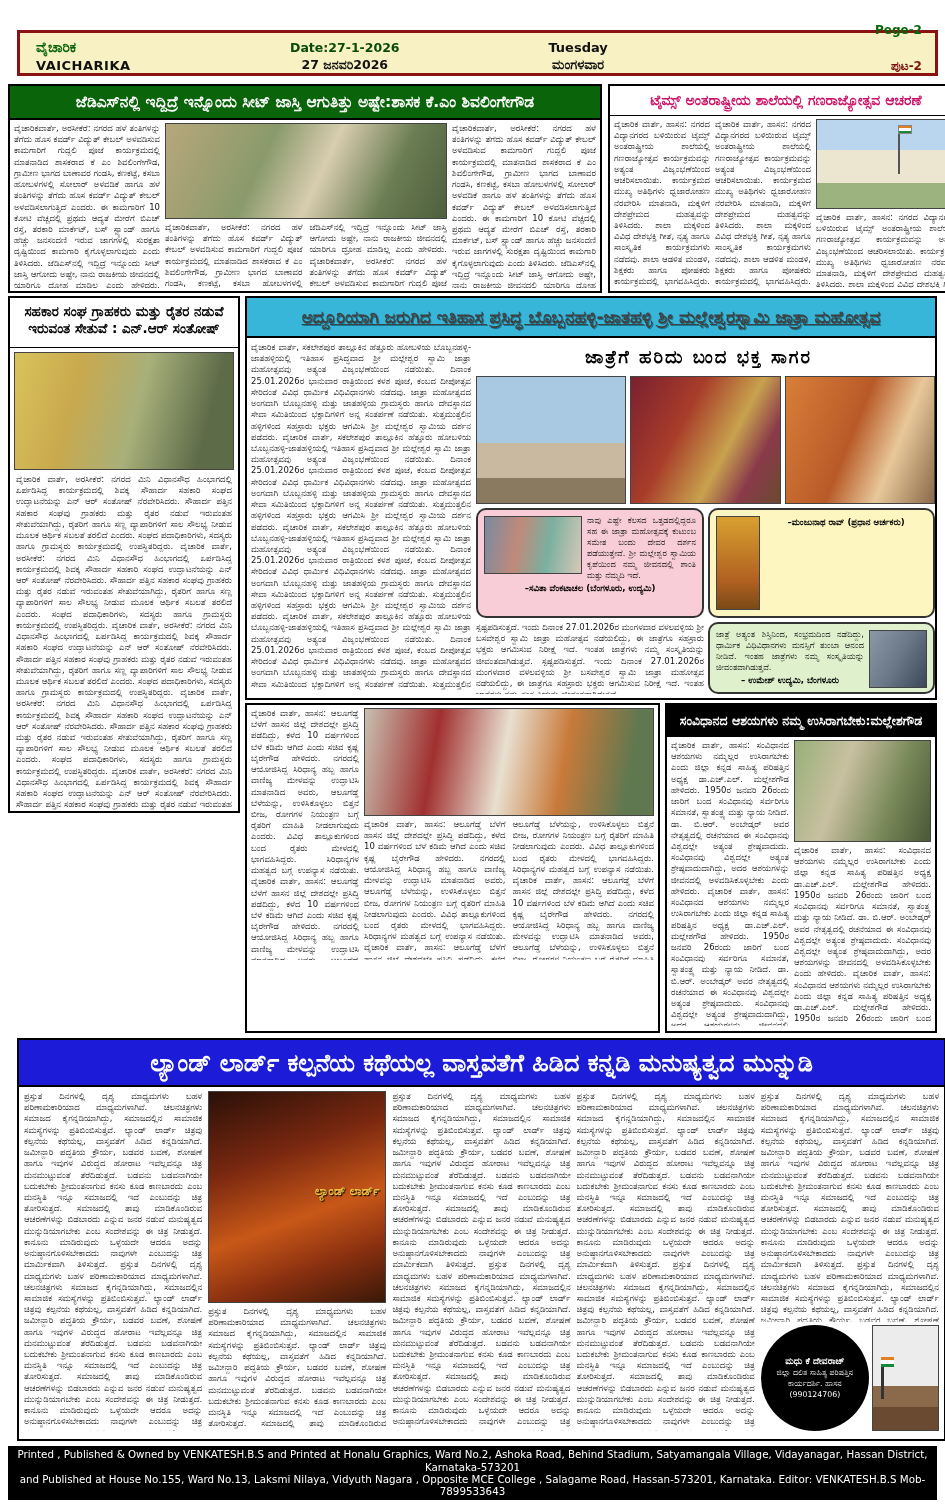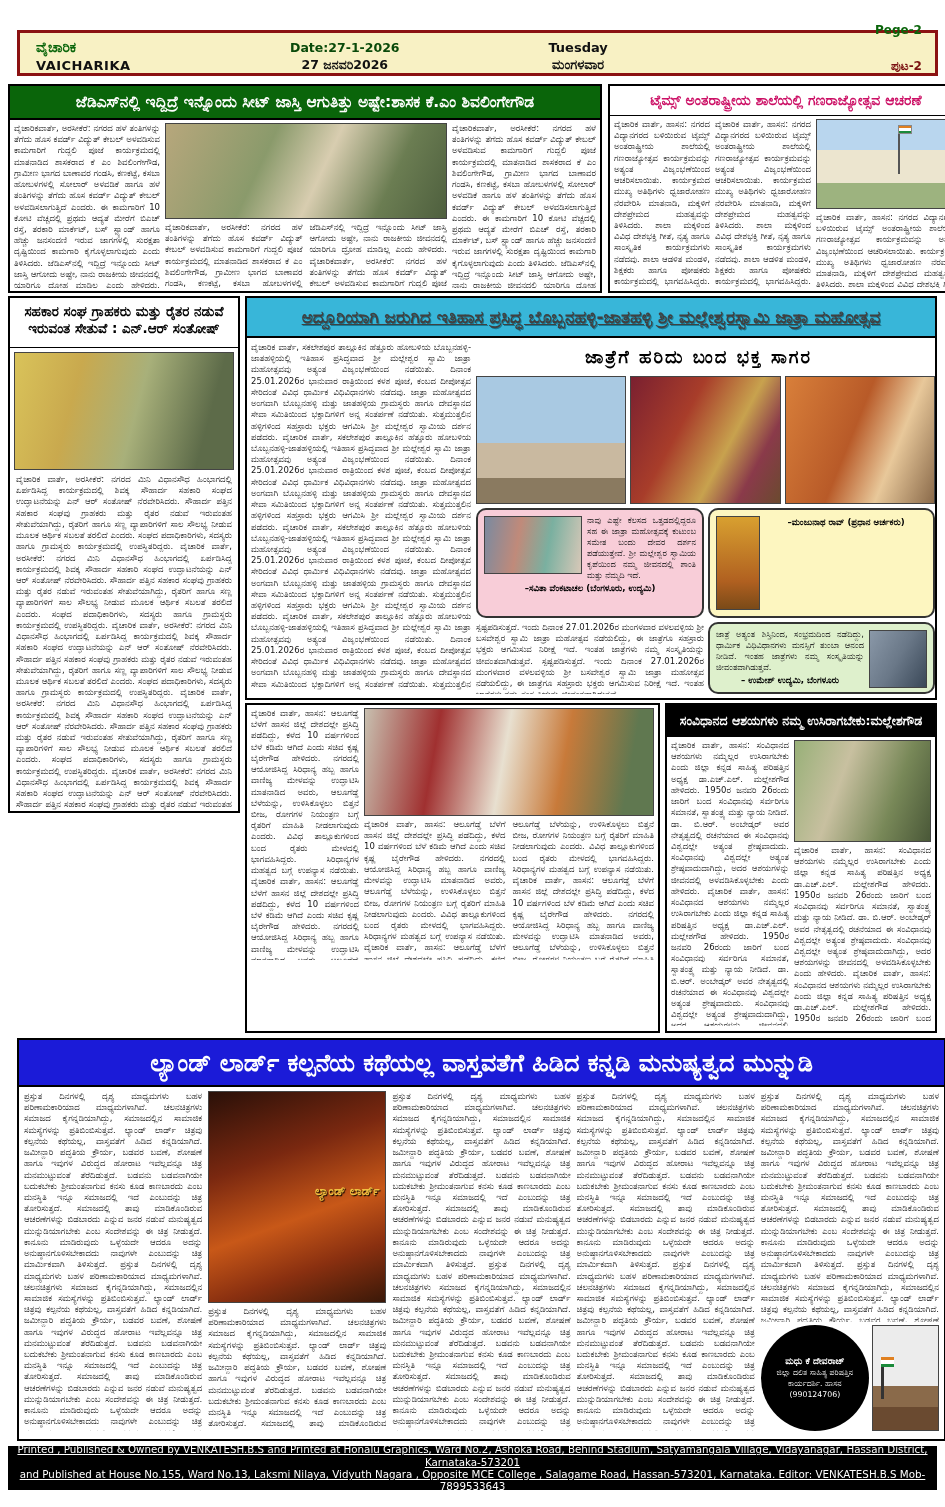--- a/index.html
+++ b/index.html
@@ -114,22 +114,22 @@
   .ll-oval { flex:1.15; background:#000; border-radius:50%; color:#fff; display:flex; flex-direction:column;
     justify-content:center; align-items:center; text-align:center; padding:8px 10px; gap:1px; }
   .ll-oval .nm { font-weight:bold; font-size:9px; }
   .ll-oval .sm { font-size:7.8px; line-height:1.25; }
   .ll-desk { flex:0.85; background:linear-gradient(#ececec 0 58%, #8a6a4a 58% 78%, #6a4a30 78%); }
   .ll-flagbar { position:absolute; left:12%; top:30%; width:3px; height:40%; background:#333; }
   .ll-miniflag { position:absolute; left:12%; top:30%; width:13px; height:10px;
     background:linear-gradient(#e08020 0 33%, #fff 33% 66%, #1a8a3a 66%); }
 
   
-  .footer { position:absolute; left:8px; top:1446px; width:929px; height:44px; background:#000; color:#fff;
-    display:flex; flex-direction:column; justify-content:center; text-align:center; padding:0 8px;text-decoration:underline; }
+  .footer { position:absolute; left:8px; top:1446px; width:929px; height:54px; background:#000; color:#fff;
+    display:flex; flex-direction:column; justify-content:center; text-align:center; padding:0 8px; }
   .footer div { font-size:10.3px; line-height:1.2; }
 </style>
 </head>
 <body>
 
 <div class="page">
 
   <div class="masthead">
     <div class="mh-col mh-brand">
       <div class="kn">ವೈಚಾರಿಕ</div>

